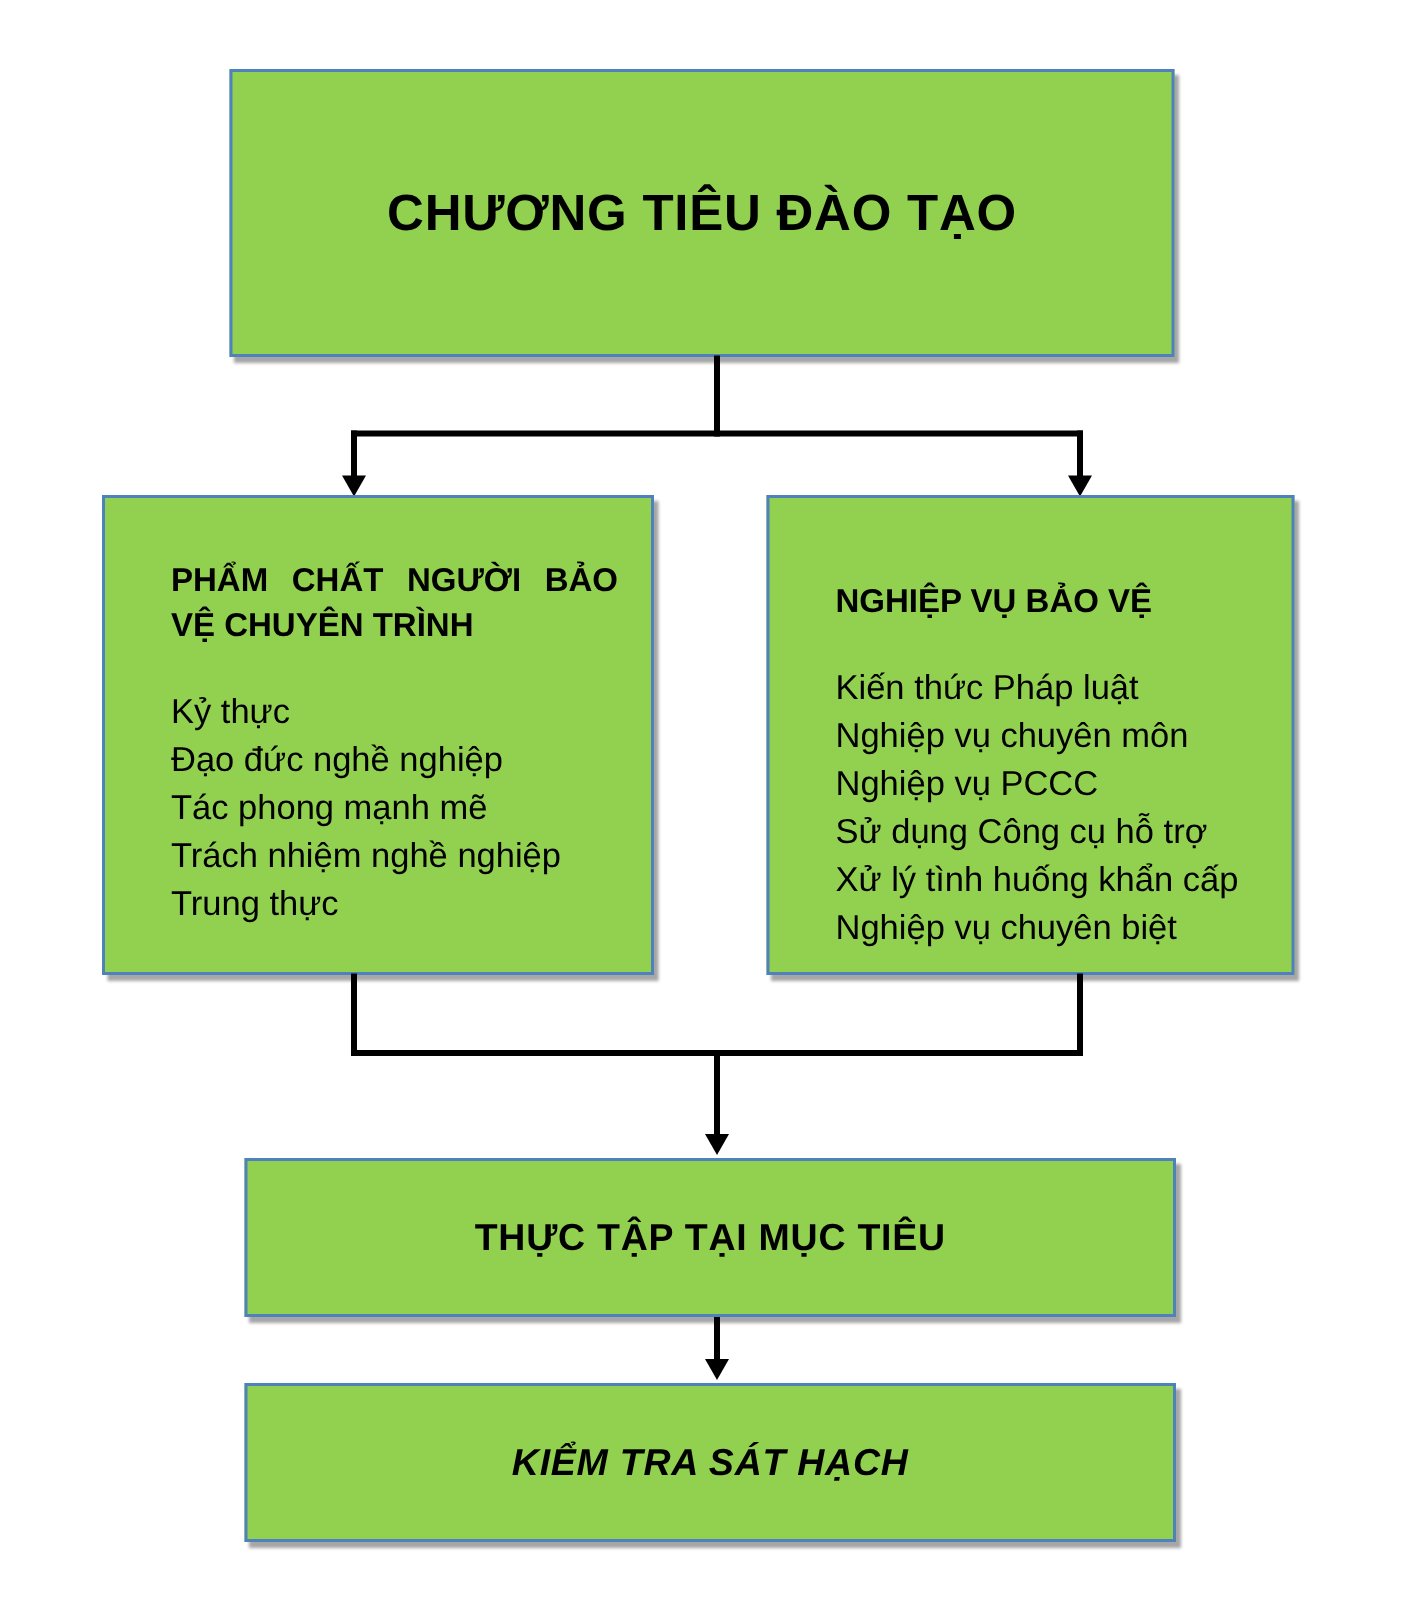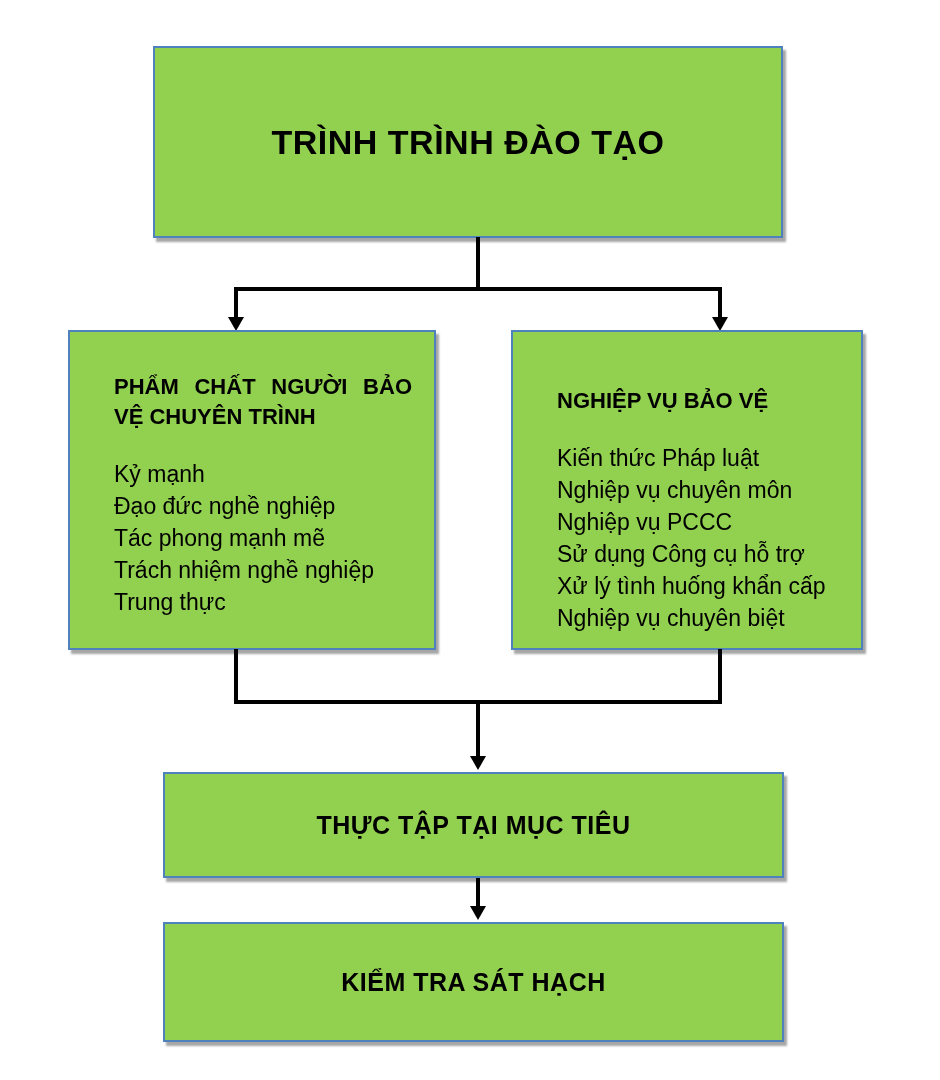--- a/index.html
+++ b/index.html
@@ -43,21 +43,21 @@
   .mid-title {
     font-weight: bold;
     font-size: 25px;
     letter-spacing: 0.5px;
     white-space: nowrap;
   }
   #n-program   { left: 153px; top: 46px;  width: 630px; height: 192px; }
   #n-qualities { left: 68px;  top: 330px; width: 368px; height: 320px; padding: 40px 22px 0 44px; }
   #n-skills    { left: 511px; top: 330px; width: 352px; height: 320px; padding: 40px 22px 0 44px; }
   #n-practice  { left: 163px; top: 772px; width: 621px; height: 106px; }
-  #n-exam      { left: 163px; top: 922px; width: 621px; height: 120px; }
+  #n-exam      { left: 163px; top: 922px; width: 621px; height: 106px; font-style: italic; }
 
   .box-header {
     font-weight: bold;
     font-size: 22px;
     line-height: 30px;
     text-align: justify;
     margin-bottom: 26px;
   }
   #n-skills .box-header { margin-top: 14px; text-align: left; }
   .list-line {
@@ -91,34 +91,34 @@
   #a-center { left: 470px; top: 756px; }
   #c-a34    { left: 476px; top: 878px; width: 4px;   height: 30px; }
   #a-exam   { left: 470px; top: 906px; }
 </style>
 </head>
 <body>
 
 <div class="stage">
 
   <div class="node center" id="n-program">
-    <span class="big-title">TRÌNH TRÌNH ĐÀO TẠO</span>
+    <span class="big-title">CHƯƠNG TIÊU ĐÀO TẠO</span>
   </div>
 
   <div class="line" id="c-stub"></div>
   <div class="line" id="c-split"></div>
   <div class="line" id="c-ldrop"></div>
   <div class="line" id="c-rdrop"></div>
   <div class="arrowhead" id="a-left"></div>
   <div class="arrowhead" id="a-right"></div>
 
   <div class="node" id="n-qualities">
     <div class="box-header">PHẨM CHẤT NGƯỜI BẢO VỆ CHUYÊN TRÌNH</div>
     <div class="box-list">
-        <div class="list-line">Kỷ mạnh</div>
+        <div class="list-line">Kỷ thực</div>
         <div class="list-line">Đạo đức nghề nghiệp</div>
         <div class="list-line">Tác phong mạnh mẽ</div>
         <div class="list-line">Trách nhiệm nghề nghiệp</div>
         <div class="list-line">Trung thực</div>
       </div>
   </div>
 
   <div class="node" id="n-skills">
     <div class="box-header">NGHIỆP VỤ BẢO VỆ</div>
     <div class="box-list">

